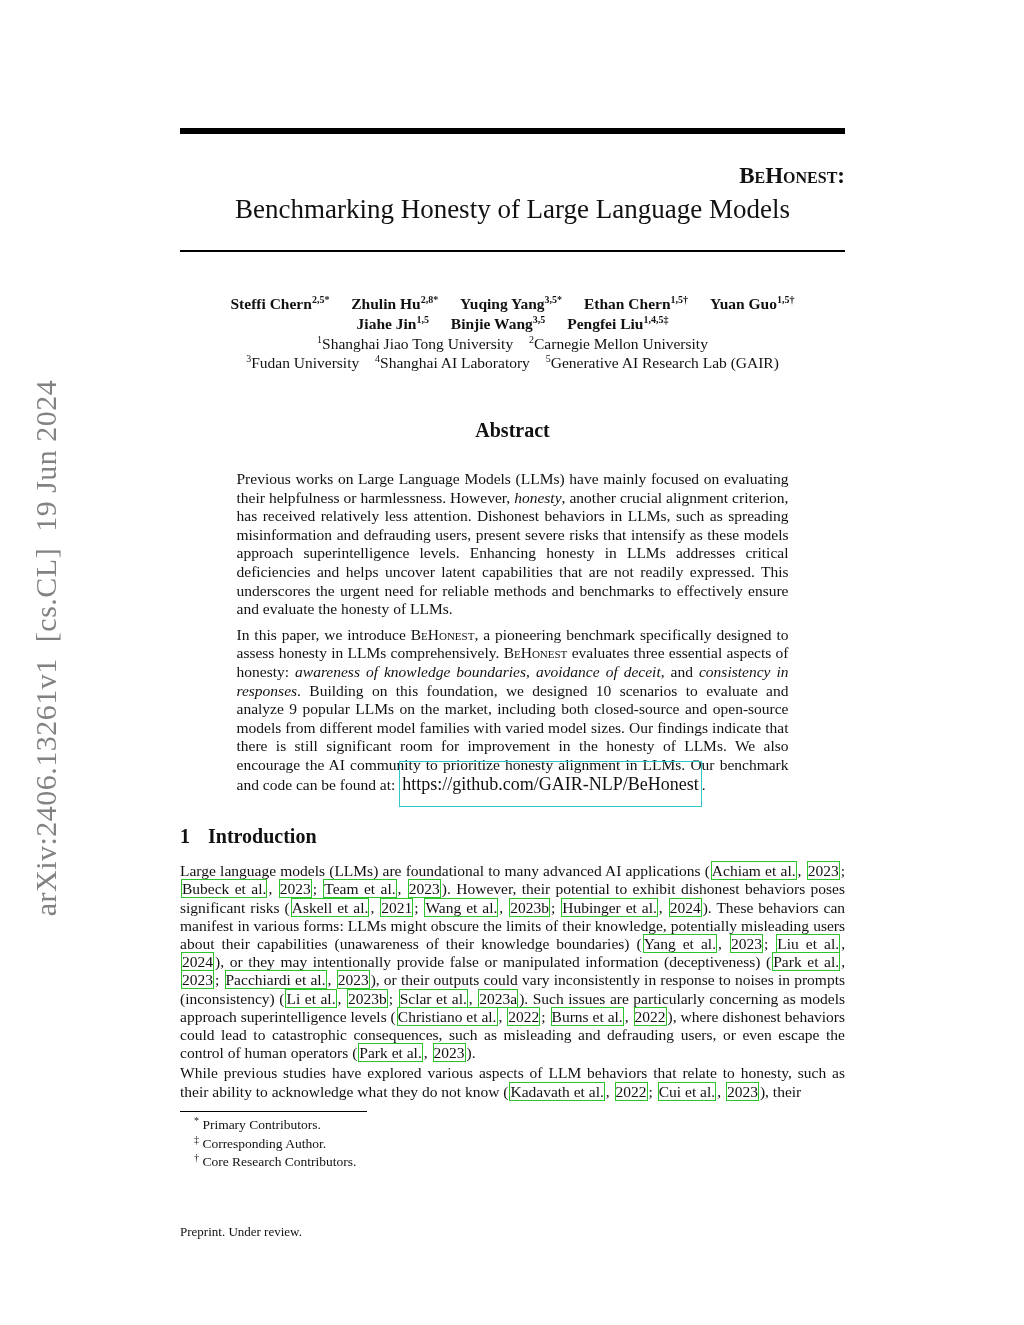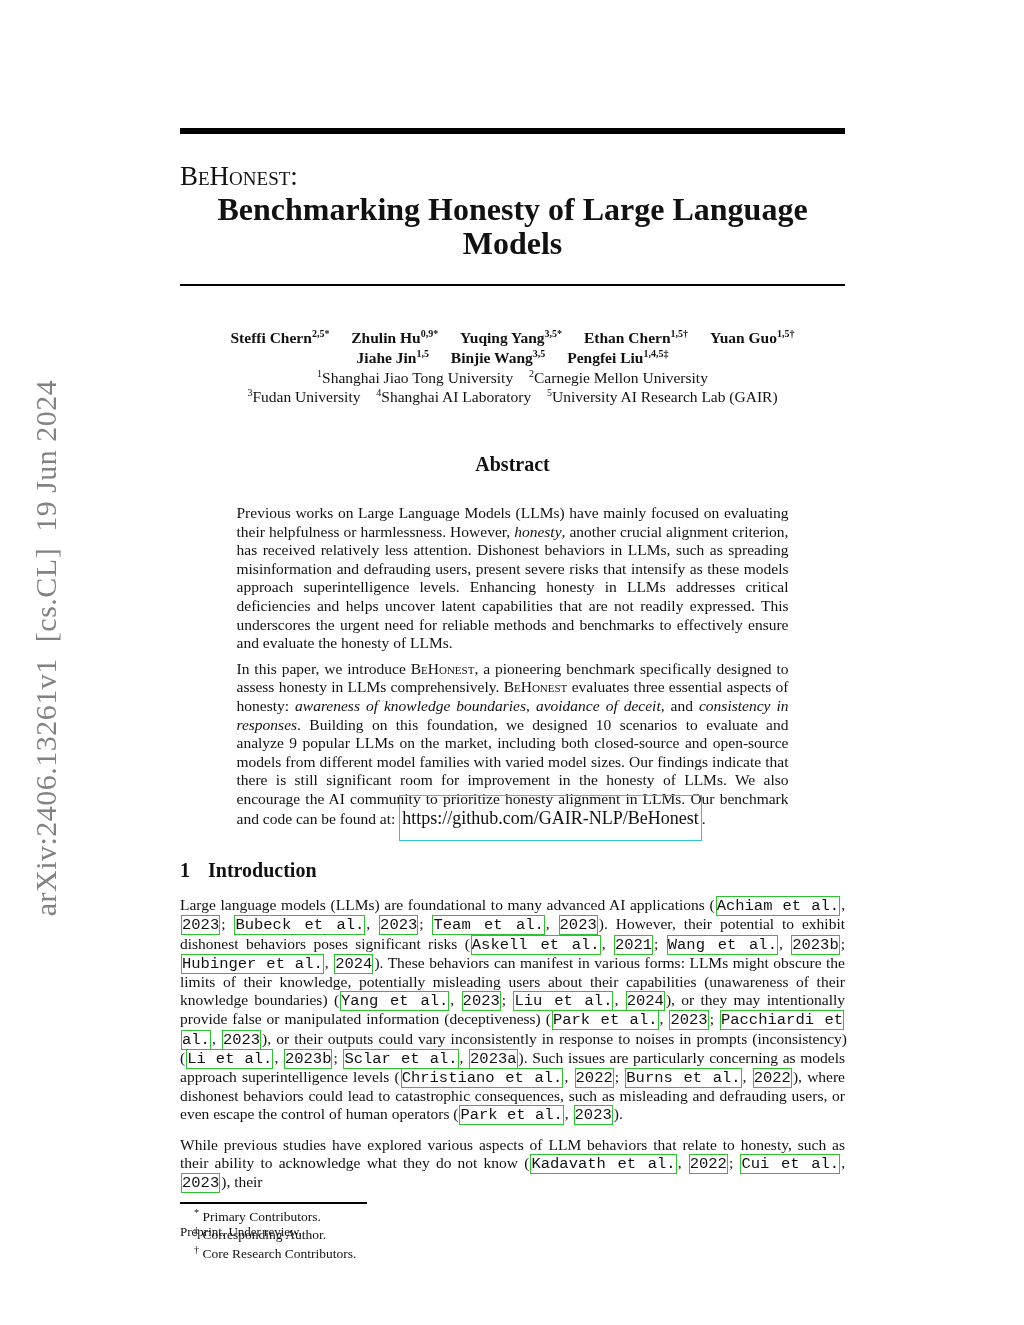--- a/index.html
+++ b/index.html
@@ -24,28 +24,28 @@
   }
   .content {
     position:absolute;
     left:180px; top:128px;
     width:665px;
   }
   .rule-thick { height:6px; background:#000000; }
   .rule-thin  { height:2px; background:#000000; margin-top:24px; }
   .title-sc {
     margin-top:26px;
-    text-align:left;
-    font-size:27px; font-weight:normal;
+    text-align:right;
+    font-size:23px; font-weight:bold;
     font-variant:small-caps;
     line-height:32px;
   }
   .title-main {
     text-align:center;
-    font-size:32px; font-weight:bold;
+    font-size:27px; font-weight:normal;
     line-height:34px;
   }
   .authors-row {
     text-align:center;
     font-size:15.5px; font-weight:bold;
     line-height:20px;
   }
   .authors-row.first { margin-top:42px; }
   .author { margin:0 9px; white-space:nowrap; }
   .author sup, .affil sup, .footnote sup {
@@ -78,31 +78,30 @@
     font-size:20px; font-weight:bold;
     line-height:24px;
   }
   .sec-num { margin-right:18px; }
   .body-par {
     margin-top:14px;
     font-size:15.5px;
     line-height:18.2px;
     text-align:justify;
   }
-  .body-par + .body-par { margin-top:11px; }
+  .body-par + .body-par { margin-top:2px; }
   .seg-i { font-style:italic; }
   .seg-sc { font-variant:small-caps; }
   .seg-cite {
     border:1.5px solid var(--cite-green,#2bc42b);
     padding:0 0;
     margin:0 1px;
     box-decoration-break:clone;
     -webkit-box-decoration-break:clone;
     cursor:pointer;
-    font-family:Liberation Mono, monospace;
   }
   .seg-url {
     font-family:Liberation Serif, serif;
     font-size:18px;
     border:1.5px solid var(--url-cyan,#30c6cd);
     padding:12px 2px;
     box-decoration-break:clone;
     -webkit-box-decoration-break:clone;
     cursor:pointer;
   }
@@ -130,39 +129,39 @@
 
     <div class="rule-thick"></div>
 
     <h1 class="title-sc">BeHonest:</h1>
     <h1 class="title-main">Benchmarking Honesty of Large Language Models</h1>
 
     <div class="rule-thin"></div>
 
     <div class="authors-row first">
       <span class="author"><span>Steffi Chern</span><sup>2,5*</sup></span>
-      <span class="author"><span>Zhulin Hu</span><sup>0,9*</sup></span>
+      <span class="author"><span>Zhulin Hu</span><sup>2,8*</sup></span>
       <span class="author"><span>Yuqing Yang</span><sup>3,5*</sup></span>
       <span class="author"><span>Ethan Chern</span><sup>1,5†</sup></span>
       <span class="author"><span>Yuan Guo</span><sup>1,5†</sup></span>
     </div>
     <div class="authors-row">
       <span class="author"><span>Jiahe Jin</span><sup>1,5</sup></span>
       <span class="author"><span>Binjie Wang</span><sup>3,5</sup></span>
       <span class="author"><span>Pengfei Liu</span><sup>1,4,5‡</sup></span>
     </div>
 
     <div class="affil-row">
       <span class="affil"><sup>1</sup><span>Shanghai Jiao Tong University</span></span>
       <span class="affil"><sup>2</sup><span>Carnegie Mellon University</span></span>
     </div>
     <div class="affil-row">
       <span class="affil"><sup>3</sup><span>Fudan University</span></span>
       <span class="affil"><sup>4</sup><span>Shanghai AI Laboratory</span></span>
-      <span class="affil"><sup>5</sup><span>University AI Research Lab (GAIR)</span></span>
+      <span class="affil"><sup>5</sup><span>Generative AI Research Lab (GAIR)</span></span>
     </div>
 
     <h2 class="abstract-heading">Abstract</h2>
 
     <div class="abstract-body">
       <p><span class="seg-p">Previous works on Large Language Models (LLMs) have mainly focused on evaluating their helpfulness or harmlessness. However, </span><span class="seg-i">honesty</span><span class="seg-p">, another crucial alignment criterion, has received relatively less attention. Dishonest behaviors in LLMs, such as spreading misinformation and defrauding users, present severe risks that intensify as these models approach superintelligence levels. Enhancing honesty in LLMs addresses critical deficiencies and helps uncover latent capabilities that are not readily expressed. This underscores the urgent need for reliable methods and benchmarks to effectively ensure and evaluate the honesty of LLMs.</span></p>
       <p><span class="seg-p">In this paper, we introduce </span><span class="seg-sc">BeHonest</span><span class="seg-p">, a pioneering benchmark specifically designed to assess honesty in LLMs comprehensively. </span><span class="seg-sc">BeHonest</span><span class="seg-p"> evaluates three essential aspects of honesty: </span><span class="seg-i">awareness of knowledge boundaries</span><span class="seg-p">, </span><span class="seg-i">avoidance of deceit</span><span class="seg-p">, and </span><span class="seg-i">consistency in responses</span><span class="seg-p">. Building on this foundation, we designed 10 scenarios to evaluate and analyze 9 popular LLMs on the market, including both closed-source and open-source models from different model families with varied model sizes. Our findings indicate that there is still significant room for improvement in the honesty of LLMs. We also encourage the AI community to prioritize honesty alignment in LLMs. Our benchmark and code can be found at: </span><span class="seg-url">https://github.com/GAIR-NLP/BeHonest</span><span class="seg-p">.</span></p>
     </div>
 
     <h2 class="section-heading"><span class="sec-num">1</span><span>Introduction</span></h2>

